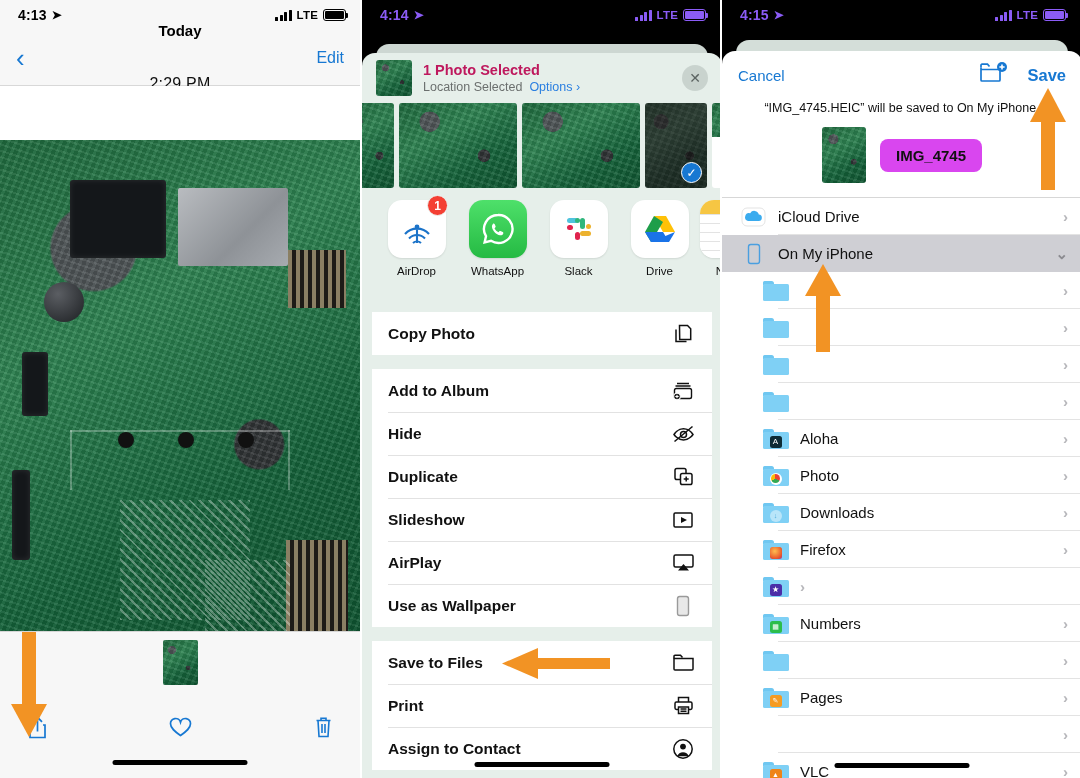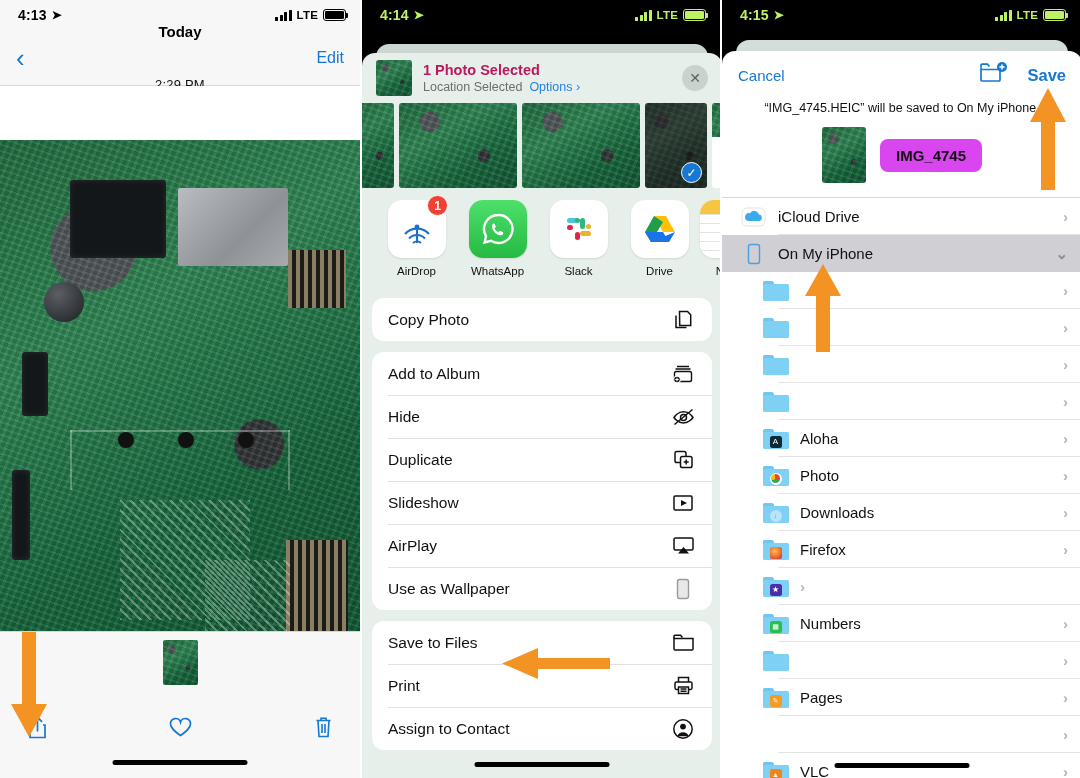--- a/index.html
+++ b/index.html
@@ -12,21 +12,21 @@
   .panel { width:360px; height:778px; position:relative; overflow:hidden; }
   .panel + .panel { border-left:2px solid #fff; }
 
   
   .statusbar {
     height:30px; display:flex; align-items:center;
     justify-content:space-between; padding:0 14px 0 18px;
     font-size:14px; font-weight:bold; letter-spacing:.2px;
   }
   .statusbar.light { background:#f7f7f7; color:#000; }
-  .statusbar.dark  { background:#000; color:#bef264;gap:20px; }
+  .statusbar.dark  { background:#000; color:#8b5cf6;gap:20px; }
   .sb-left { display:flex; align-items:center; gap:5px; }
   .sb-right { display:flex; align-items:center; gap:5px; }
   .loc-arrow { font-size:12px; transform:rotate(0deg); }
   .bars { display:flex; align-items:flex-end; gap:1.5px; height:11px; }
   .bars i { width:3px; background:currentColor; border-radius:.5px; display:block; }
   .bars i:nth-child(1){height:4px;} .bars i:nth-child(2){height:6px;}
   .bars i:nth-child(3){height:8.5px;} .bars i:nth-child(4){height:11px;}
   .lte { font-size:11.5px; font-weight:bold; }
   .batt { width:23px; height:11.5px; border:1.4px solid currentColor;
           border-radius:3px; position:relative; padding:1.2px; }
@@ -39,21 +39,21 @@
   .navbar {
     height:56px; background:#f7f7f7; display:flex; align-items:center;
     justify-content:space-between; padding:0 16px;
     border-bottom:1px solid #d8d8d8; position:relative;
   }
   .back-chev { font-size:26px; color:#1778d2; font-weight:400; line-height:1;
                width:30px; }
   .nav-center { position:absolute; left:0; right:0; text-align:center;
                 pointer-events:none; }
   .nav-title { font-size:15px; font-weight:bold; color:#000; line-height:1.15; }
-  .nav-sub { font-size:13px; color:#111; letter-spacing:.2px;margin-top:36px; }
+  .nav-sub { font-size:16px; color:#111; letter-spacing:.2px;margin-top:36px; }
   .edit-btn { font-size:16px; color:#1778d2; }
   .photo-wrap { position:absolute; top:86px; left:0; width:360px; height:545px;
                 background:#fff; overflow:hidden; }
   .pcb { position:absolute; left:0; top:54px; width:360px; height:491px; }
   .toolbar1 { position:absolute; bottom:0; left:0; width:360px; height:147px;
               background:#f7f7f7; border-top:1px solid #d6d6d6; }
   .thumb-strip { position:absolute; top:8px; left:0; width:360px;
                  display:flex; justify-content:center; }
   .mini-thumb { width:35px; height:45px; border-radius:2px; overflow:hidden;
                 position:relative; }
@@ -101,22 +101,22 @@
   .app { width:81px; text-align:center; position:relative; flex:none; }
   .app-ico { width:58px; height:58px; border-radius:14px; margin:0 auto 7px auto;
              background:#fff; position:relative; overflow:hidden;
              box-shadow:0 1px 2px rgba(0,0,0,.10);
              display:flex; align-items:center; justify-content:center; }
   .app-name { font-size:11.5px; color:#111; }
   .badge { position:absolute; top:-5px; right:9px; width:21px; height:21px;
            border-radius:50%; background:#f43f33; color:#fff; font-size:12px;
            font-weight:bold; display:flex; align-items:center;
            justify-content:center; border:1.5px solid #eef4f1; z-index:3; }
-  .card { background:#fff; border-radius:12px; margin:0 10px 11px 10px;
-          overflow:hidden; }
+  .card { background:#fff; border-radius:0; margin:14px 10px 11px 10px;
+          overflow:hidden;font-weight:bold; }
   .row2 { height:43px; display:flex; align-items:center;
           justify-content:space-between; padding:0 16px; position:relative; }
   .row2 + .row2::before { content:""; position:absolute; top:0; left:16px;
           right:0; height:1px; background:#e2e2e2; }
   .row2-label { font-size:15.5px; color:#111; }
   .row2-ico { width:26px; height:26px; display:flex; align-items:center;
               justify-content:center; color:#111; }
   .home-ind2 { position:absolute; bottom:11px; left:50%;
                transform:translateX(-50%); width:135px; height:5px;
                background:#000; border-radius:3px; z-index:30; }

